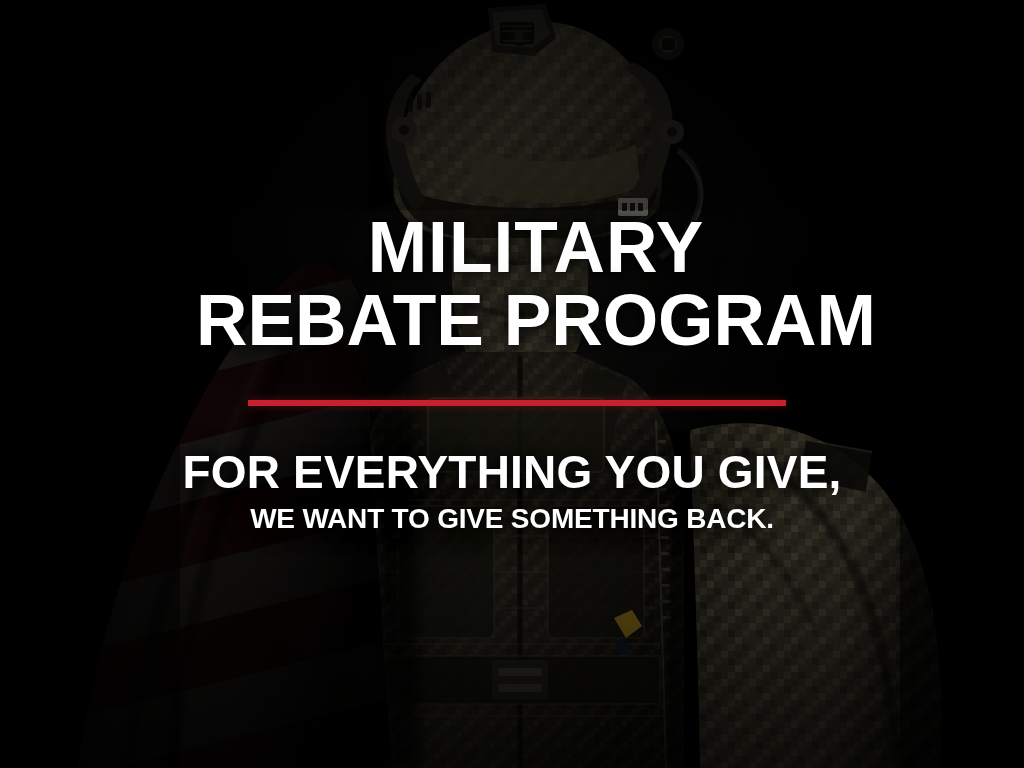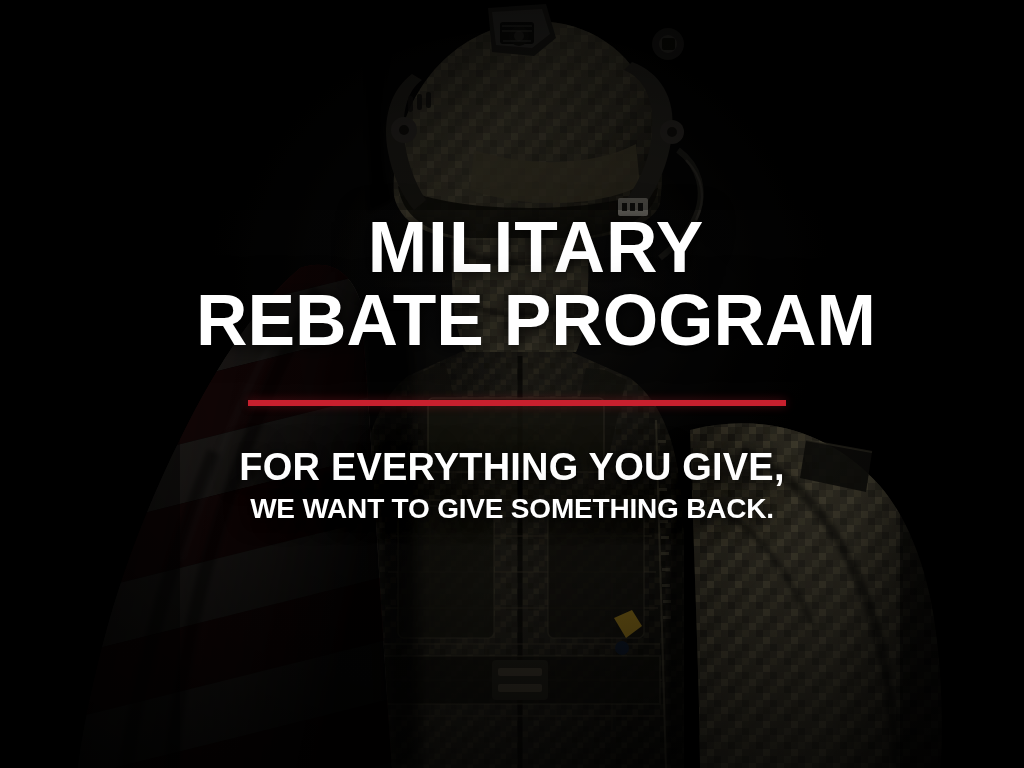--- a/index.html
+++ b/index.html
@@ -116,21 +116,21 @@
     top: 443px;
     left: 0;
     right: 0;
     text-align: center;
   }
 
   .subhead {
     color: #ffffff;
     font-family: "Liberation Sans", sans-serif;
     font-weight: bold;
-    font-size: 38px;
+    font-size: 46px;
     line-height: 1.27;
     letter-spacing: 0.2px;
     margin: 0;
     text-shadow: 0 2px 12px rgba(0,0,0,0.85), 0 0 26px rgba(0,0,0,0.55);
     white-space: nowrap;
   }
   .subhead.l2 { font-size: 28px; letter-spacing: -0.2px; }
 </style>
 </head>
 <body>

